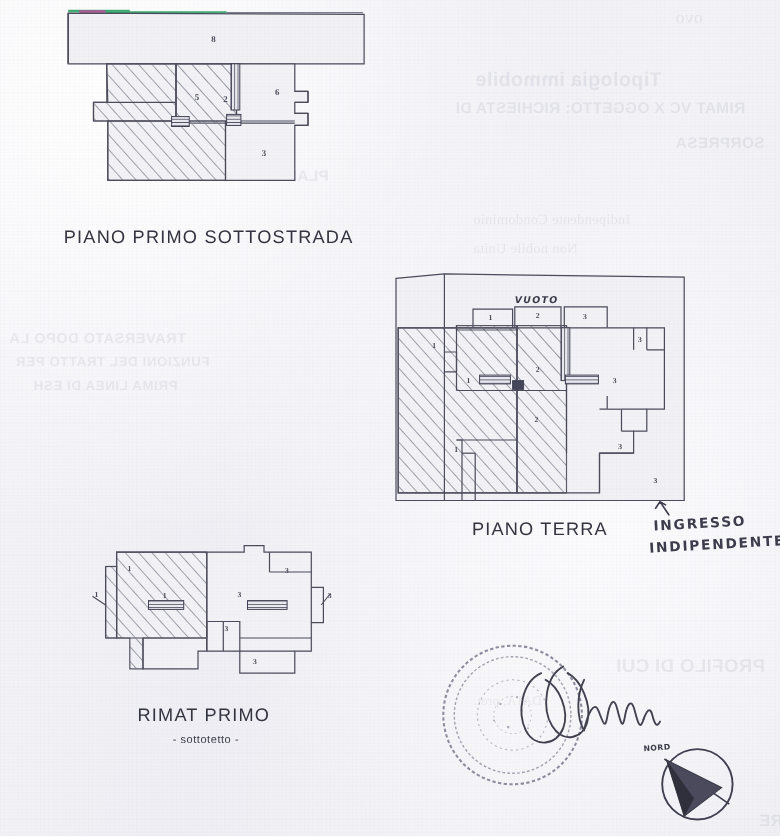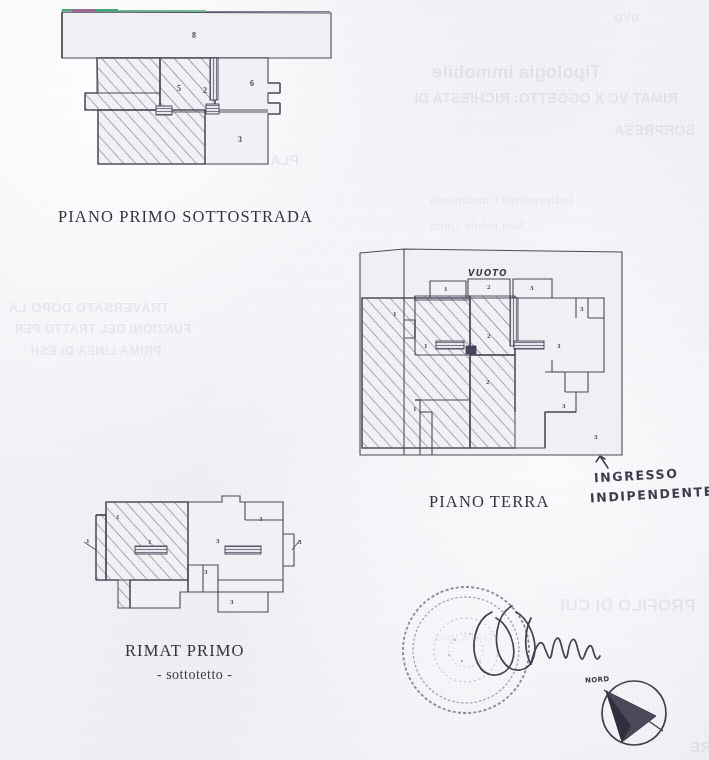--- a/index.html
+++ b/index.html
@@ -34,26 +34,26 @@
     font-family:"Liberation Sans",sans-serif;
     pointer-events:none;
     letter-spacing:.3px;
   }
   .bleed.serif{font-family:"Liberation Serif",serif;}
 
   
   .caption{
     position:absolute;
     color:#33333f;
-    font-family:Liberation Serif, serif;
+    font-family:Liberation Sans, sans-serif;
     letter-spacing:1.1px;
     white-space:nowrap;
   }
   .cap-main{font-size:16.5px;}
-  .cap-sub{font-size:14px;letter-spacing:.5px;color:#3a3a46;}
+  .cap-sub{font-size:10px;letter-spacing:.5px;color:#3a3a46;}
 
   
   .hand{
     position:absolute;
     color:#3c3c4c;
     font-family:"DejaVu Sans",sans-serif;
     font-size:12.5px;
     letter-spacing:1.6px;
     white-space:nowrap;
     transform:rotate(-3.2deg);
@@ -212,21 +212,21 @@
 <div class="rno sm" style="left:393px;top:310px;">1</div>
 <div class="rno sm" style="left:580px;top:305px;">3</div>
 <div class="rno sm" style="left:424px;top:342px;">1</div>
 <div class="rno sm" style="left:487px;top:332px;">2</div>
 <div class="rno sm" style="left:557px;top:342px;">3</div>
 <div class="rno sm" style="left:486px;top:378px;">2</div>
 <div class="rno sm" style="left:413px;top:405px;">1</div>
 <div class="rno sm" style="left:562px;top:402px;">3</div>
 <div class="rno sm" style="left:594px;top:433px;">3</div>
 
-<div class="caption cap-main" style="left:429px;top:492px;">PIANO TERRA</div>
+<div class="caption cap-main" style="left:429px;top:472px;">PIANO TERRA</div>
 
 <div class="hand" style="left:594px;top:468px;">INGRESSO</div>
 <div class="hand" style="left:590px;top:487px;">INDIPENDENTE</div>
 
 <svg width="709" height="760">
   <g stroke="#4b4b5a" fill="none" stroke-width="1.1">
     <path d="M106,502 L222,502 L222,496 L240,496 L240,502 L283,502 L283,592
              L268,592 L268,612 L218,612 L218,592 L180,592 L180,608 L130,608
              L130,580 L106,580 Z" fill="#f2f2f6"></path>
 

